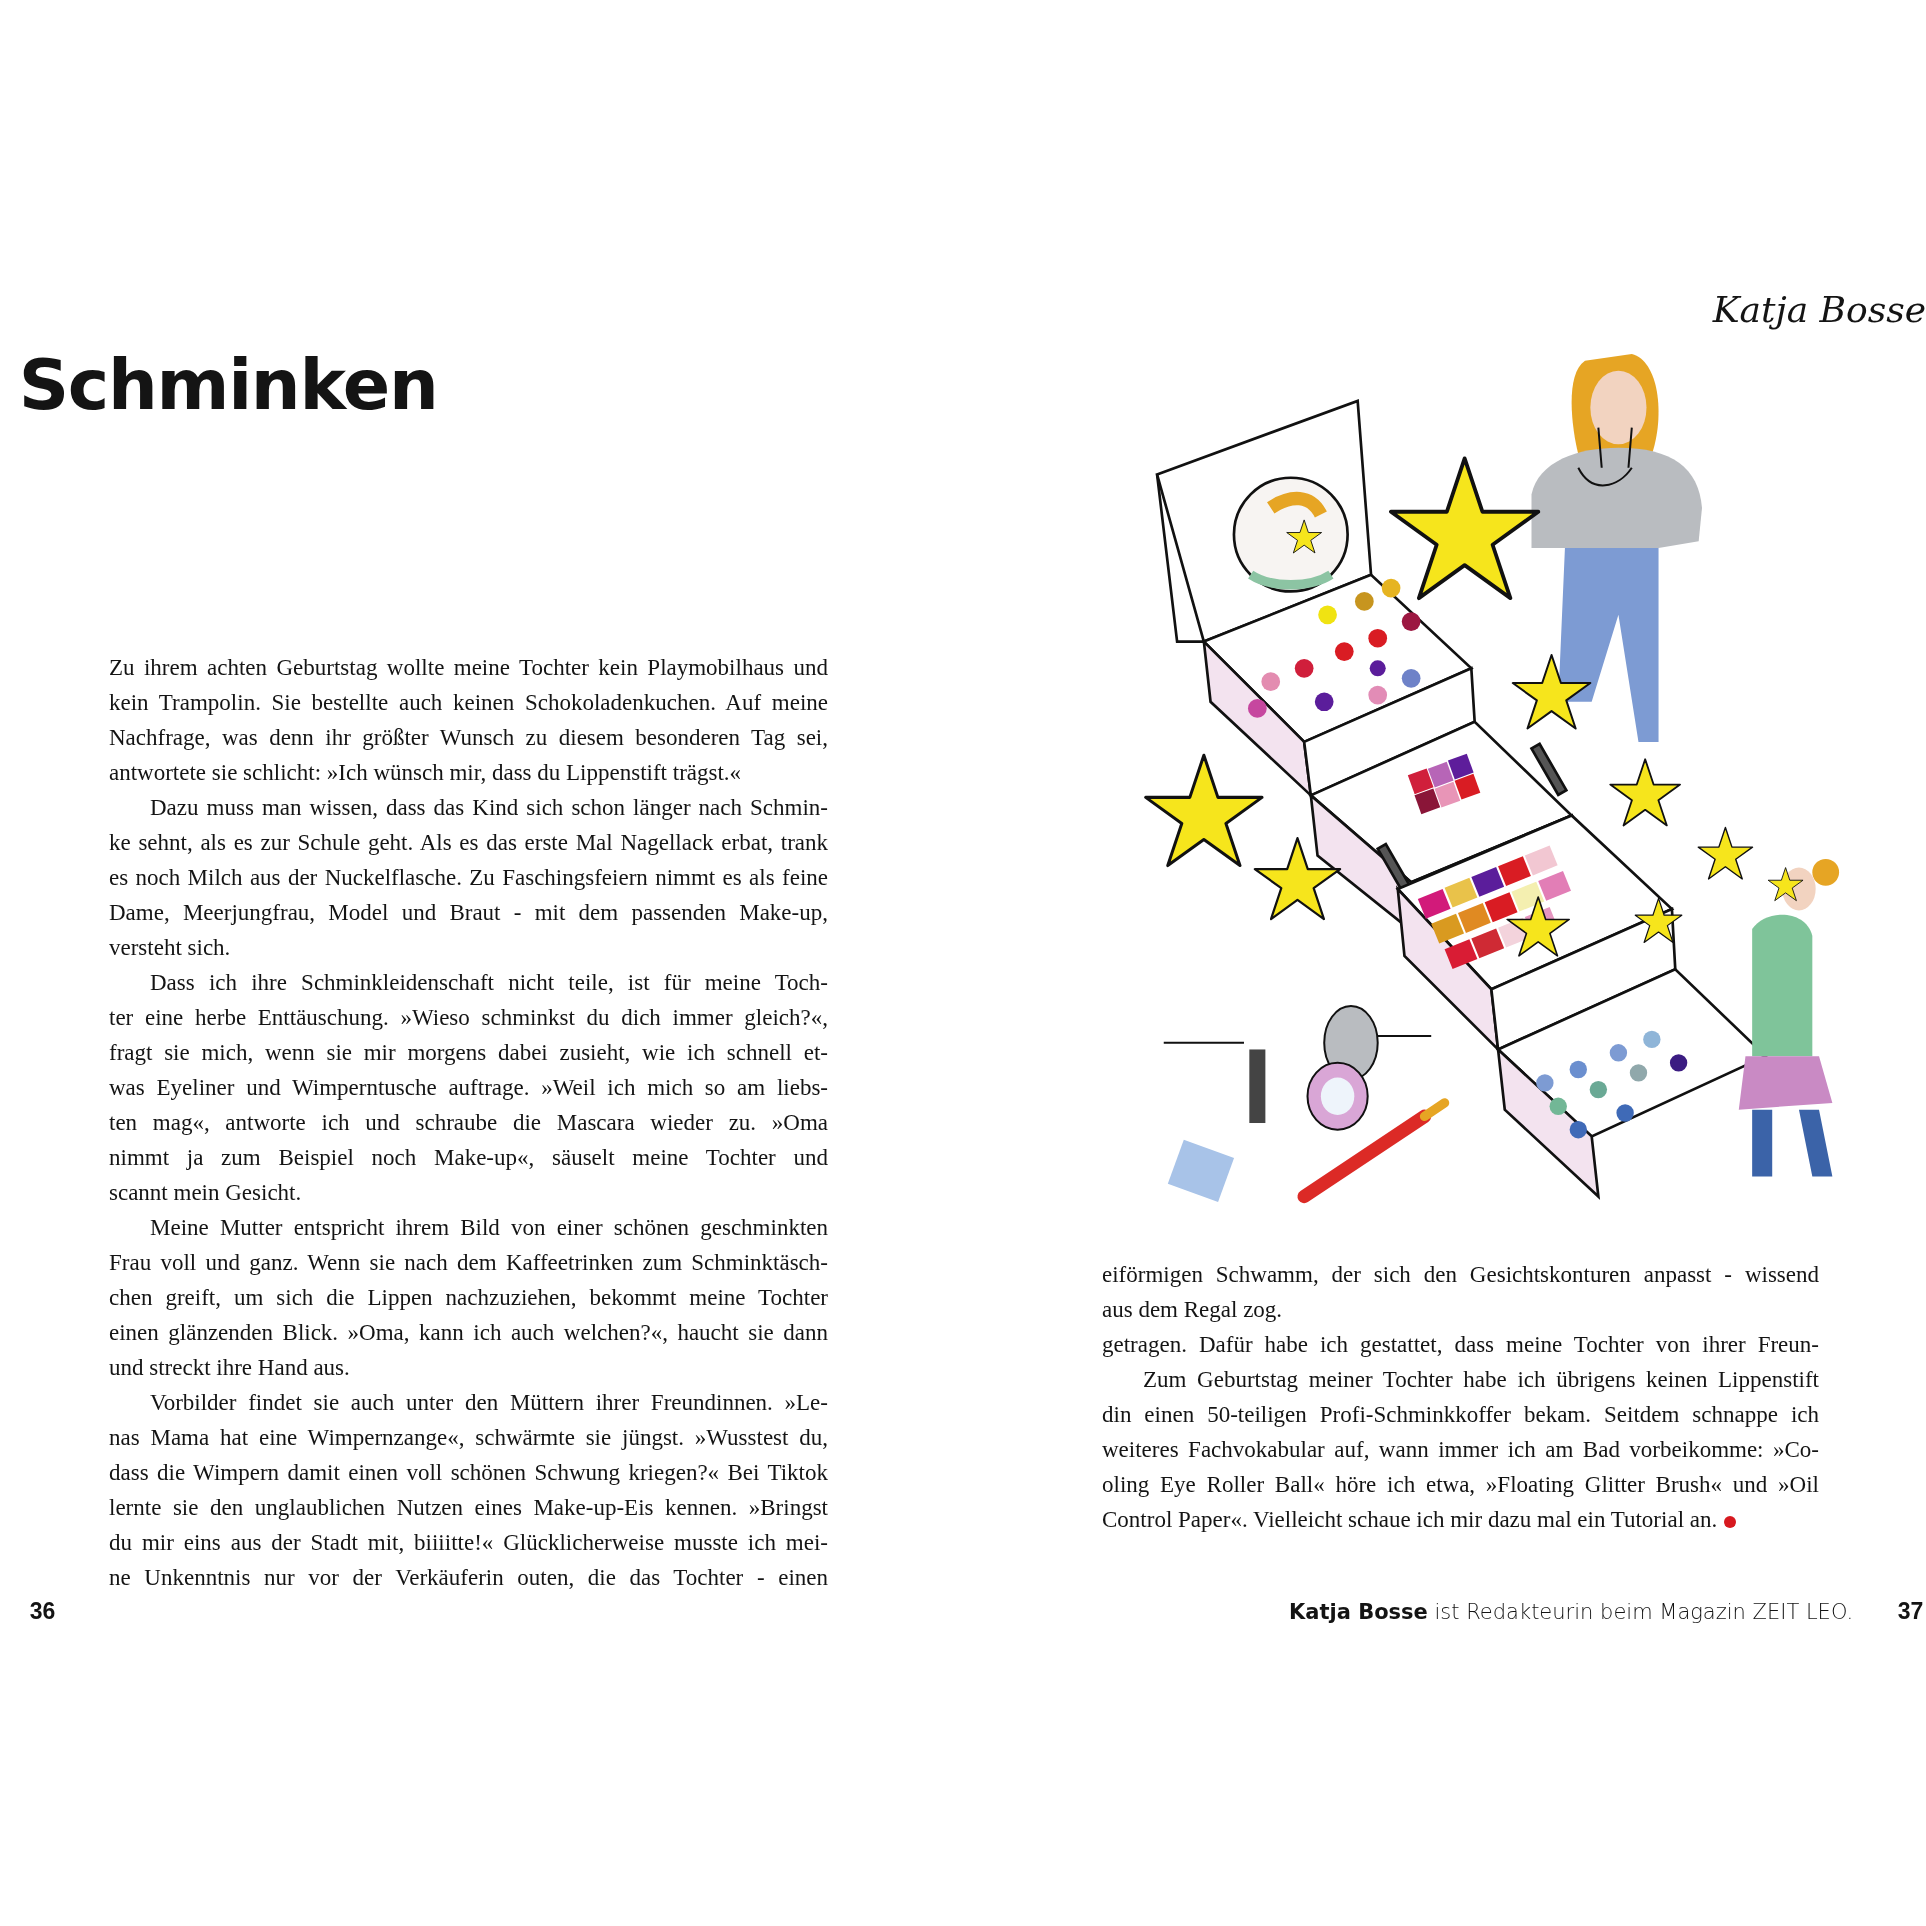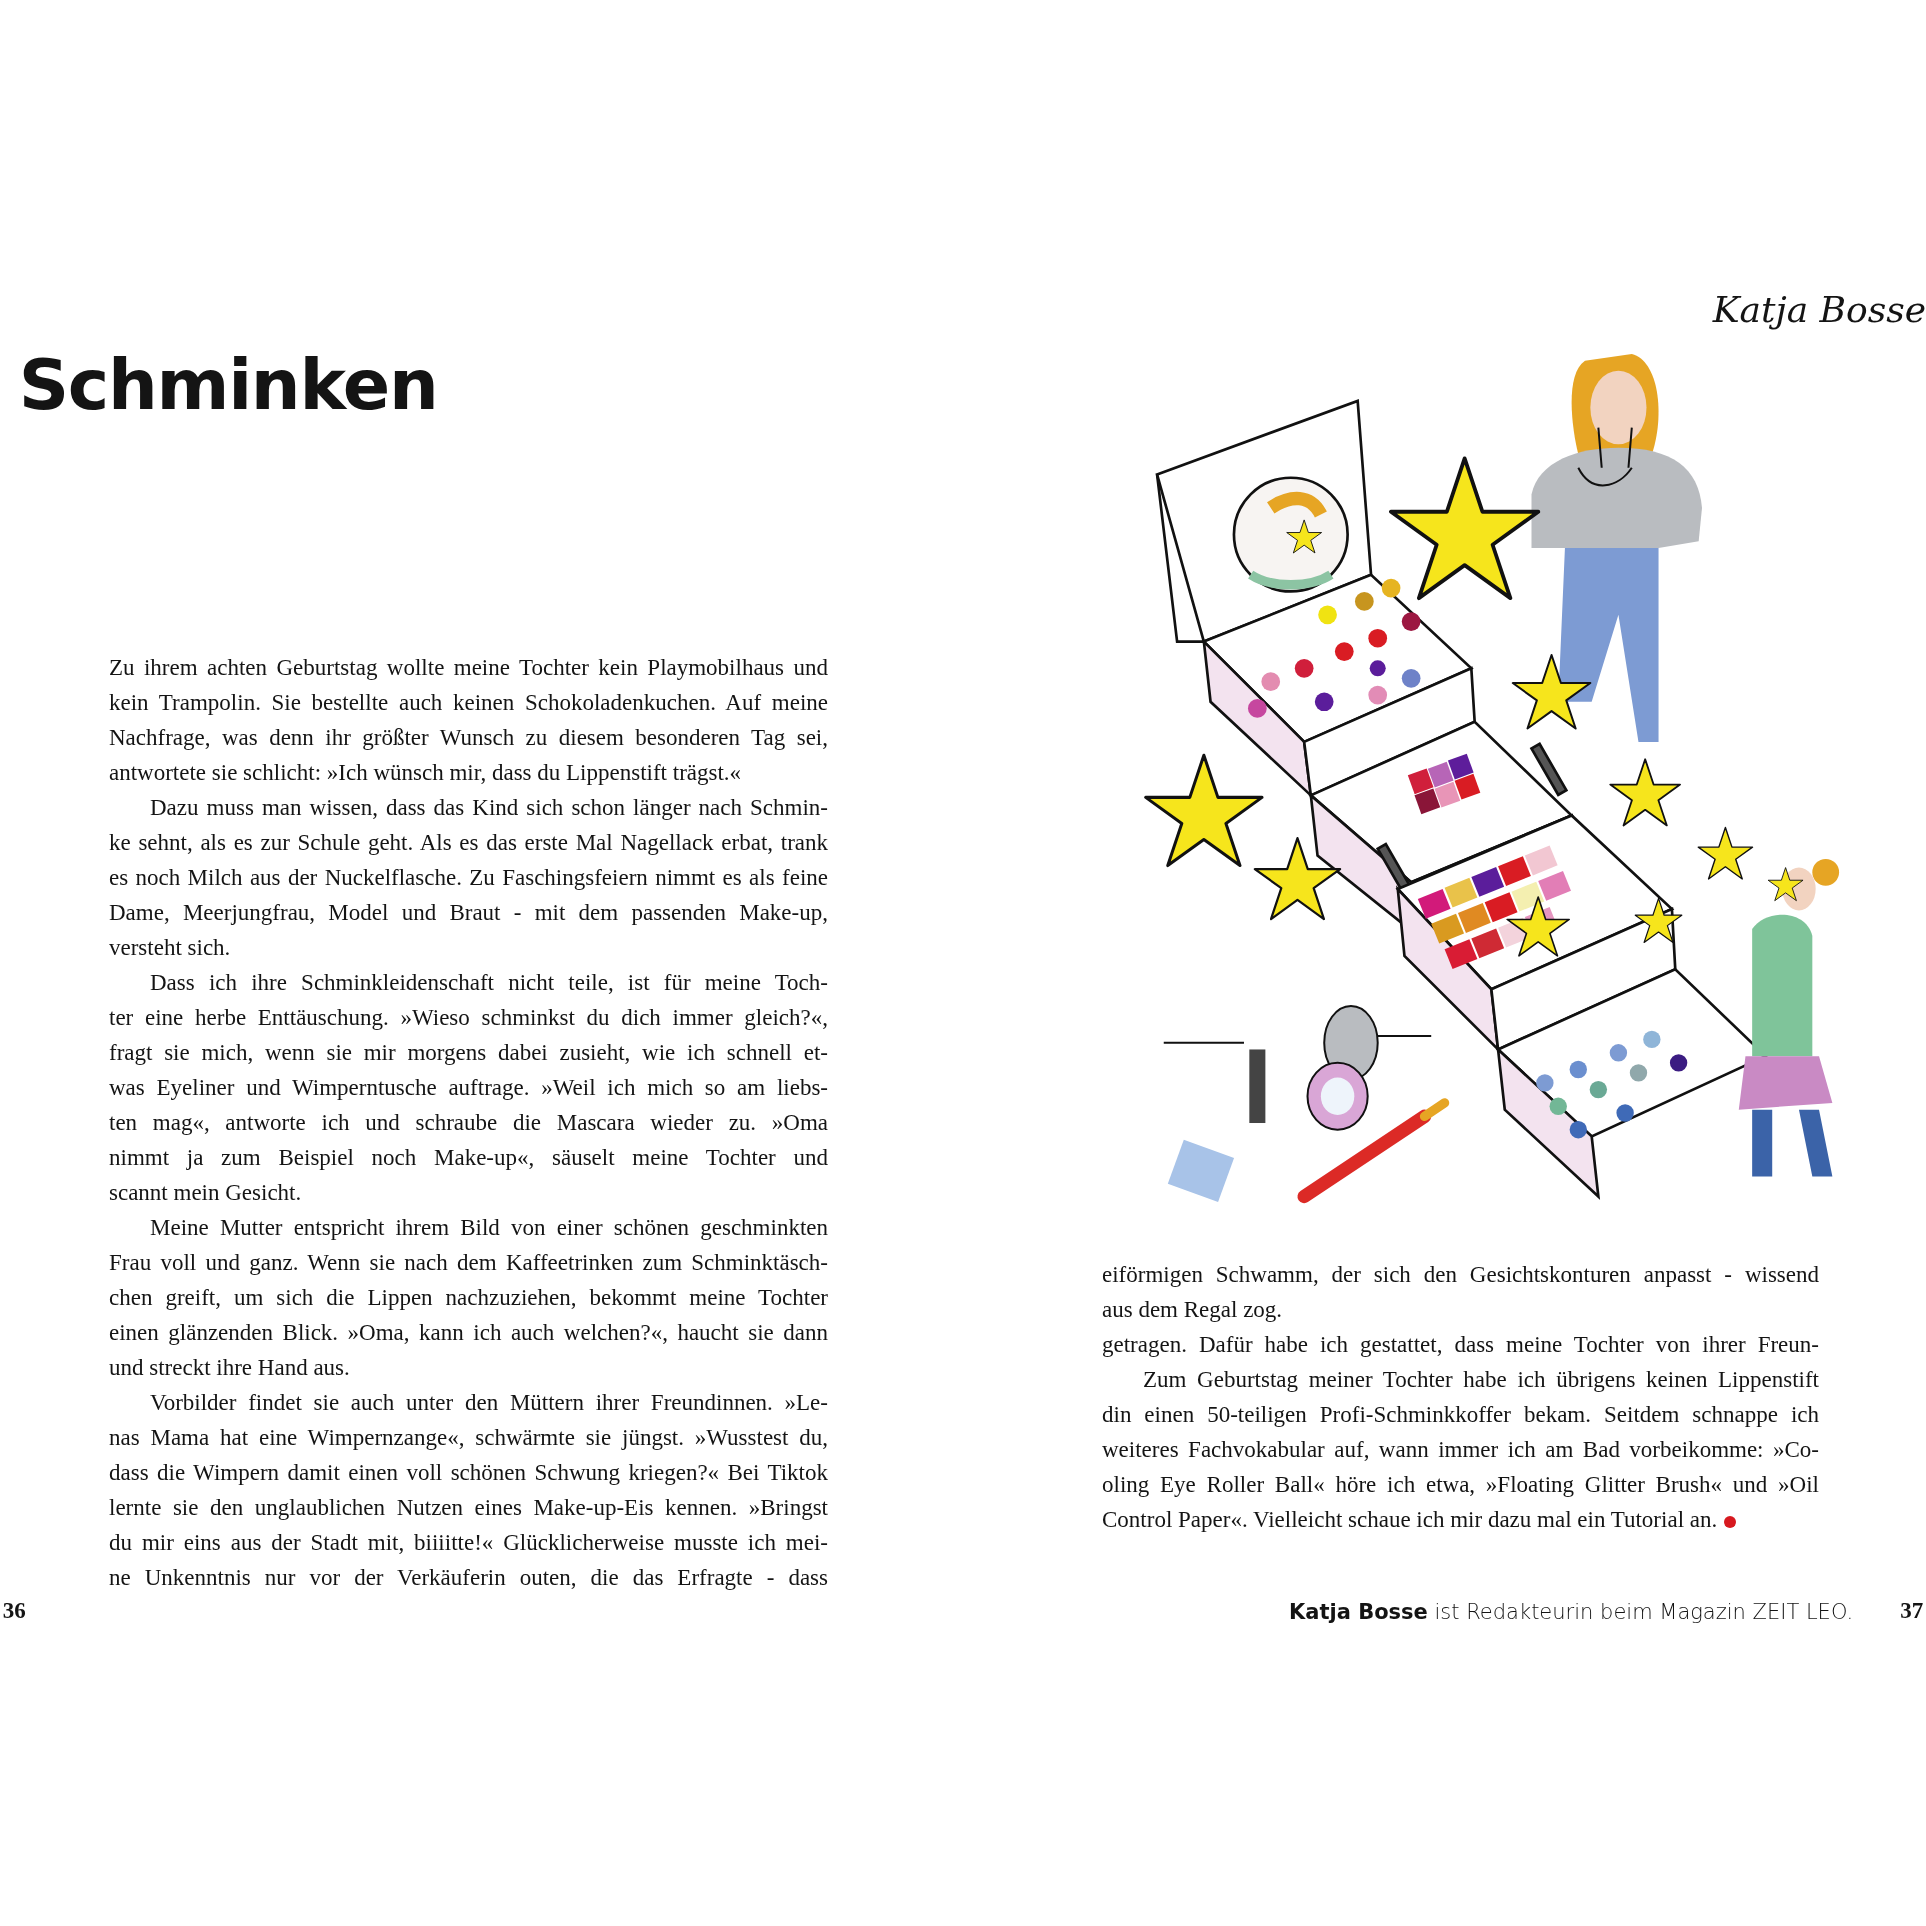--- a/index.html
+++ b/index.html
@@ -17,22 +17,22 @@
     .col {
       position: absolute; font-family: "Liberation Serif", serif;
       font-size: 23px; line-height: 35px; text-align: justify; margin-top: 40px;
     }
     .col-left { left: 109px; top: 610px; width: 719px; }
     .col-right { left: 1102px; top: 1217px; width: 717px; }
     .line { display: block; text-align: justify; text-align-last: justify; white-space: nowrap; }
     .line.last { text-align-last: left; }
     .end-dot { display: inline-block; width: 12px; height: 12px; border-radius: 50%; margin-left: 6.7px; vertical-align: middle; }
     .footer-num {
-      position: absolute; top: 1598px; font-family: Liberation Serif, serif;
-      font-weight: bold; font-size: 23px;
+      position: absolute; top: 1598px; font-family: Liberation Sans, sans-serif;
+      font-weight: bold; font-size: 23px; margin-left: 27px;
     }
     .pn-left { left: 2.7px; }
     .pn-right { right: 2.7px; }
     .bio {
       position: absolute; top: 1600px; left: 1289px;
       font-family: "DejaVu Sans", sans-serif; font-size: 21px; font-weight: 300;
     }
     .bio b { font-weight: bold; }
     .illustration { position: absolute; left: 1137px; top: 334px; width: 789px; height: 896px; }
   </style>
@@ -62,21 +62,21 @@
   <span class="line" style="padding-left:41px">Meine Mutter entspricht ihrem Bild von einer schönen geschminkten</span>
   <span class="line">Frau voll und ganz. Wenn sie nach dem Kaffeetrinken zum Schminktäsch-</span>
   <span class="line">chen greift, um sich die Lippen nachzuziehen, bekommt meine Tochter</span>
   <span class="line">einen glänzenden Blick. »Oma, kann ich auch welchen?«, haucht sie dann</span>
   <span class="line last">und streckt ihre Hand aus.</span>
   <span class="line" style="padding-left:41px">Vorbilder findet sie auch unter den Müttern ihrer Freundinnen. »Le-</span>
   <span class="line">nas Mama hat eine Wimpernzange«, schwärmte sie jüngst. »Wusstest du,</span>
   <span class="line">dass die Wimpern damit einen voll schönen Schwung kriegen?« Bei Tiktok</span>
   <span class="line">lernte sie den unglaublichen Nutzen eines Make-up-Eis kennen. »Bringst</span>
   <span class="line">du mir eins aus der Stadt mit, biiiitte!« Glücklicherweise musste ich mei-</span>
-  <span class="line">ne Unkenntnis nur vor der Verkäuferin outen, die das Erfragte - dass</span>
+  <span class="line">ne Unkenntnis nur vor der Verkäuferin outen, die das Tochter - einen</span>
 </div>
 
 <div class="col col-right">
   <span class="line">eiförmigen Schwamm, der sich den Gesichtskonturen anpasst - wissend</span>
   <span class="line last">aus dem Regal zog.</span>
   <span class="line">getragen. Dafür habe ich gestattet, dass meine Tochter von ihrer Freun-</span>
   <span class="line" style="padding-left:41px">Zum Geburtstag meiner Tochter habe ich übrigens keinen Lippenstift</span>
   <span class="line">din einen 50-teiligen Profi-Schminkkoffer bekam. Seitdem schnappe ich</span>
   <span class="line">weiteres Fachvokabular auf, wann immer ich am Bad vorbeikomme: »Co-</span>
   <span class="line">oling Eye Roller Ball« höre ich etwa, »Floating Glitter Brush« und »Oil</span>

